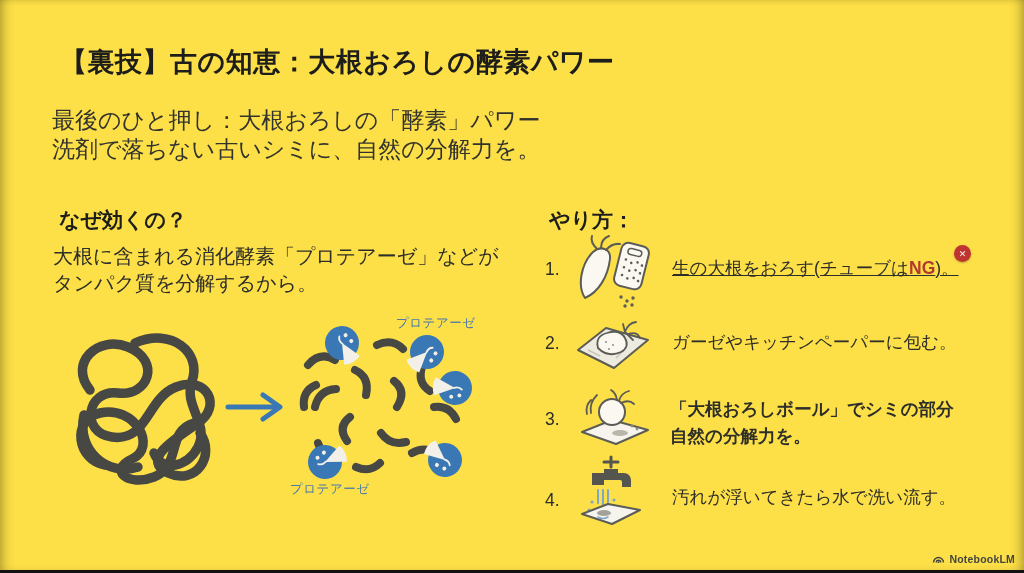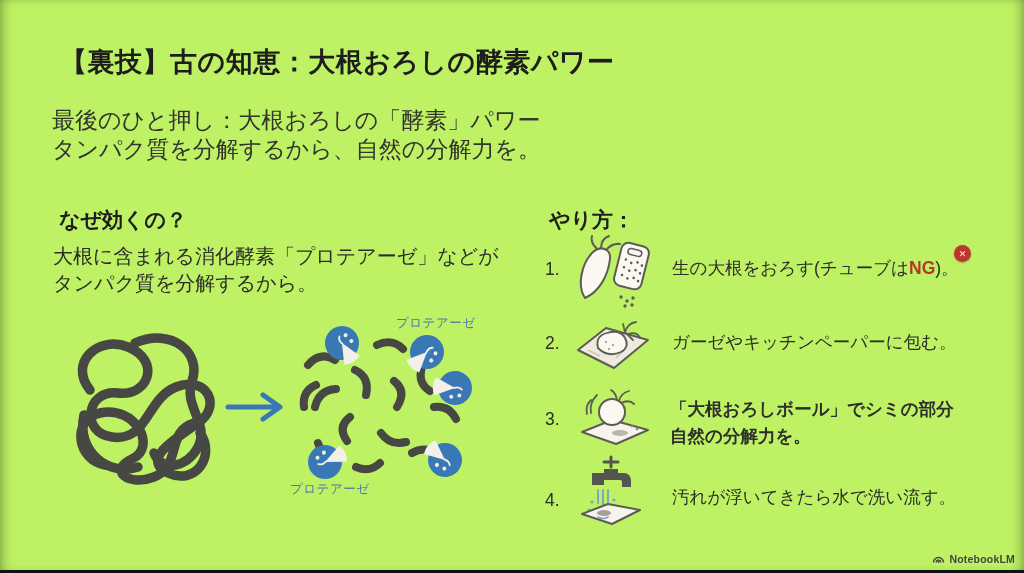--- a/index.html
+++ b/index.html
@@ -2,21 +2,21 @@
 <html><head>
 <meta charset="utf-8">
 <style>
   html,body{margin:0;padding:0;}
   body{
     width:1024px;height:573px;background:#111;overflow:hidden;
     font-family:"Liberation Sans","DejaVu Sans",sans-serif;
     -webkit-font-smoothing:antialiased;
   }
   .slide{
-    position:relative;width:1024px;height:570px;background:#bef264;
+    position:relative;width:1024px;height:570px;background:#fde047;
     box-shadow:inset 10px 0 14px -10px rgba(0,0,0,.45), inset -10px 0 14px -10px rgba(0,0,0,.45), inset 0 6px 10px -8px rgba(0,0,0,.15);
     overflow:hidden;
   }
   .title{
     position:absolute;left:60px;top:44px;margin:0;
     font-size:27px;font-weight:700;color:#1d1d1b;letter-spacing:.5px;
   }
   .subtitle{position:absolute;left:52px;top:106px;font-size:23px;line-height:29px;color:#33332e;}
   .why-heading,.how-heading{position:absolute;margin:6px;font-size:21px;font-weight:700;color:#1d1d1b;}
   .why-heading{left:53px;top:200px;}
@@ -44,21 +44,21 @@
 </style>
 </head>
 <body>
 
 <div class="slide">
 
   <h1 class="title">【裏技】古の知恵：大根おろしの酵素パワー</h1>
 
   <div class="subtitle">
     <div>最後のひと押し：大根おろしの「酵素」パワー</div>
-    <div>タンパク質を分解するから、自然の分解力を。</div>
+    <div>洗剤で落ちない古いシミに、自然の分解力を。</div>
   </div>
 
   <h2 class="why-heading">なぜ効くの？</h2>
   <div class="why-body">
     <div>大根に含まれる消化酵素「プロテアーゼ」などが</div>
     <div>タンパク質を分解するから。</div>
   </div>
 
   <div class="diagram">
     <svg width="475" height="205" viewBox="0 0 475 205">
@@ -156,21 +156,21 @@
       </g>
     </g>
     <g fill="#5c5c56">
       <circle cx="48" cy="63" r="1.7"></circle>
         <circle cx="54" cy="67" r="1.7"></circle>
         <circle cx="60" cy="64" r="1.7"></circle>
         <circle cx="52" cy="72" r="1.7"></circle>
         <circle cx="59" cy="71" r="1.7"></circle>
     </g>
   </svg>
-  <span class="step-text" style="left:672px;top:255px;"><span>生の大根をおろす(チューブは</span><span class="ng">NG</span><span>)。</span></span>
+  <span class="step-text" style="left:672px;top:255px;text-decoration:underline;"><span>生の大根をおろす(チューブは</span><span class="ng">NG</span><span>)。</span></span>
   <span class="badge">
       <span>✕</span>
     </span>
 
   <span class="step-num" style="left:545px;top:333px;">2.</span>
   <svg class="step-icon" style="left:572px;top:312px;" width="82" height="66" viewBox="0 0 82 66">
     <path d="M6,38 L34,16 L76,28 L42,56 Z" fill="#edebdf" stroke="#5c5c56" stroke-width="2" stroke-linejoin="round"></path>
     <path d="M16,38 l12,6 M24,32 l14,7 M52,38 l-8,8" stroke="#c9c6b8" stroke-width="1.5" fill="none"></path>
     <path d="M26,36 q-3,-12 9,-15 q13,-4 18,5 q5,9 -4,14 q-13,6 -23,-4 Z" fill="#faf8f1" stroke="#5c5c56" stroke-width="1.8" stroke-linejoin="round"></path>
     <g fill="#8f8d84">

